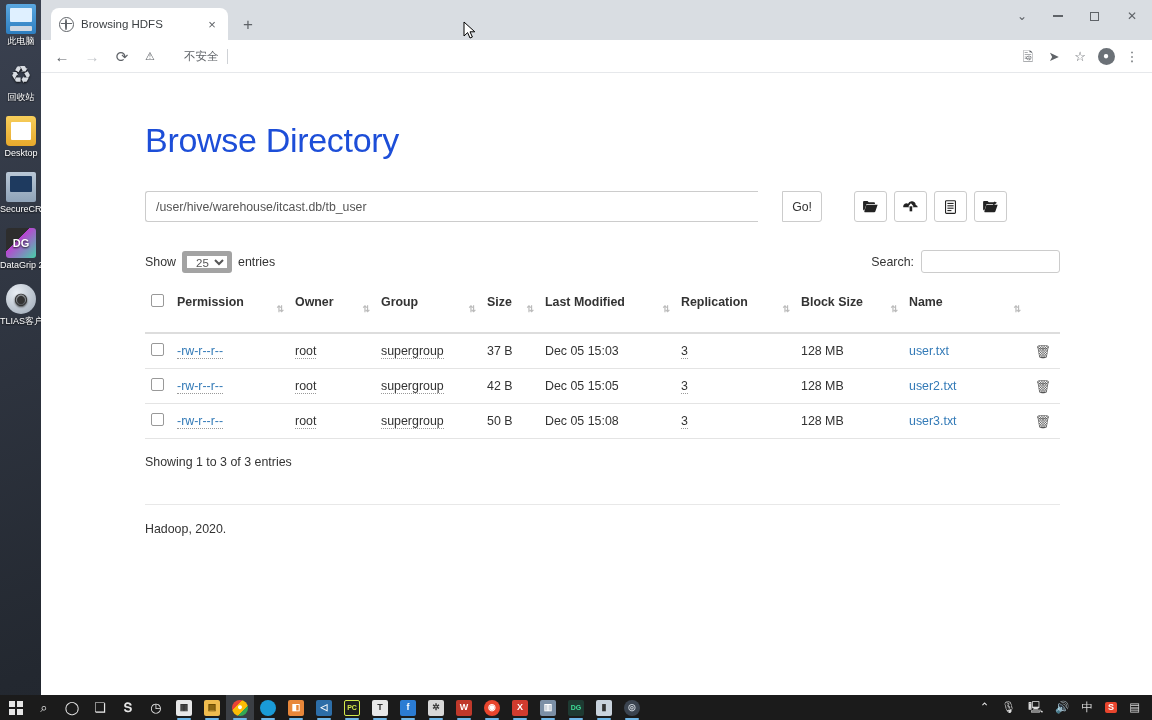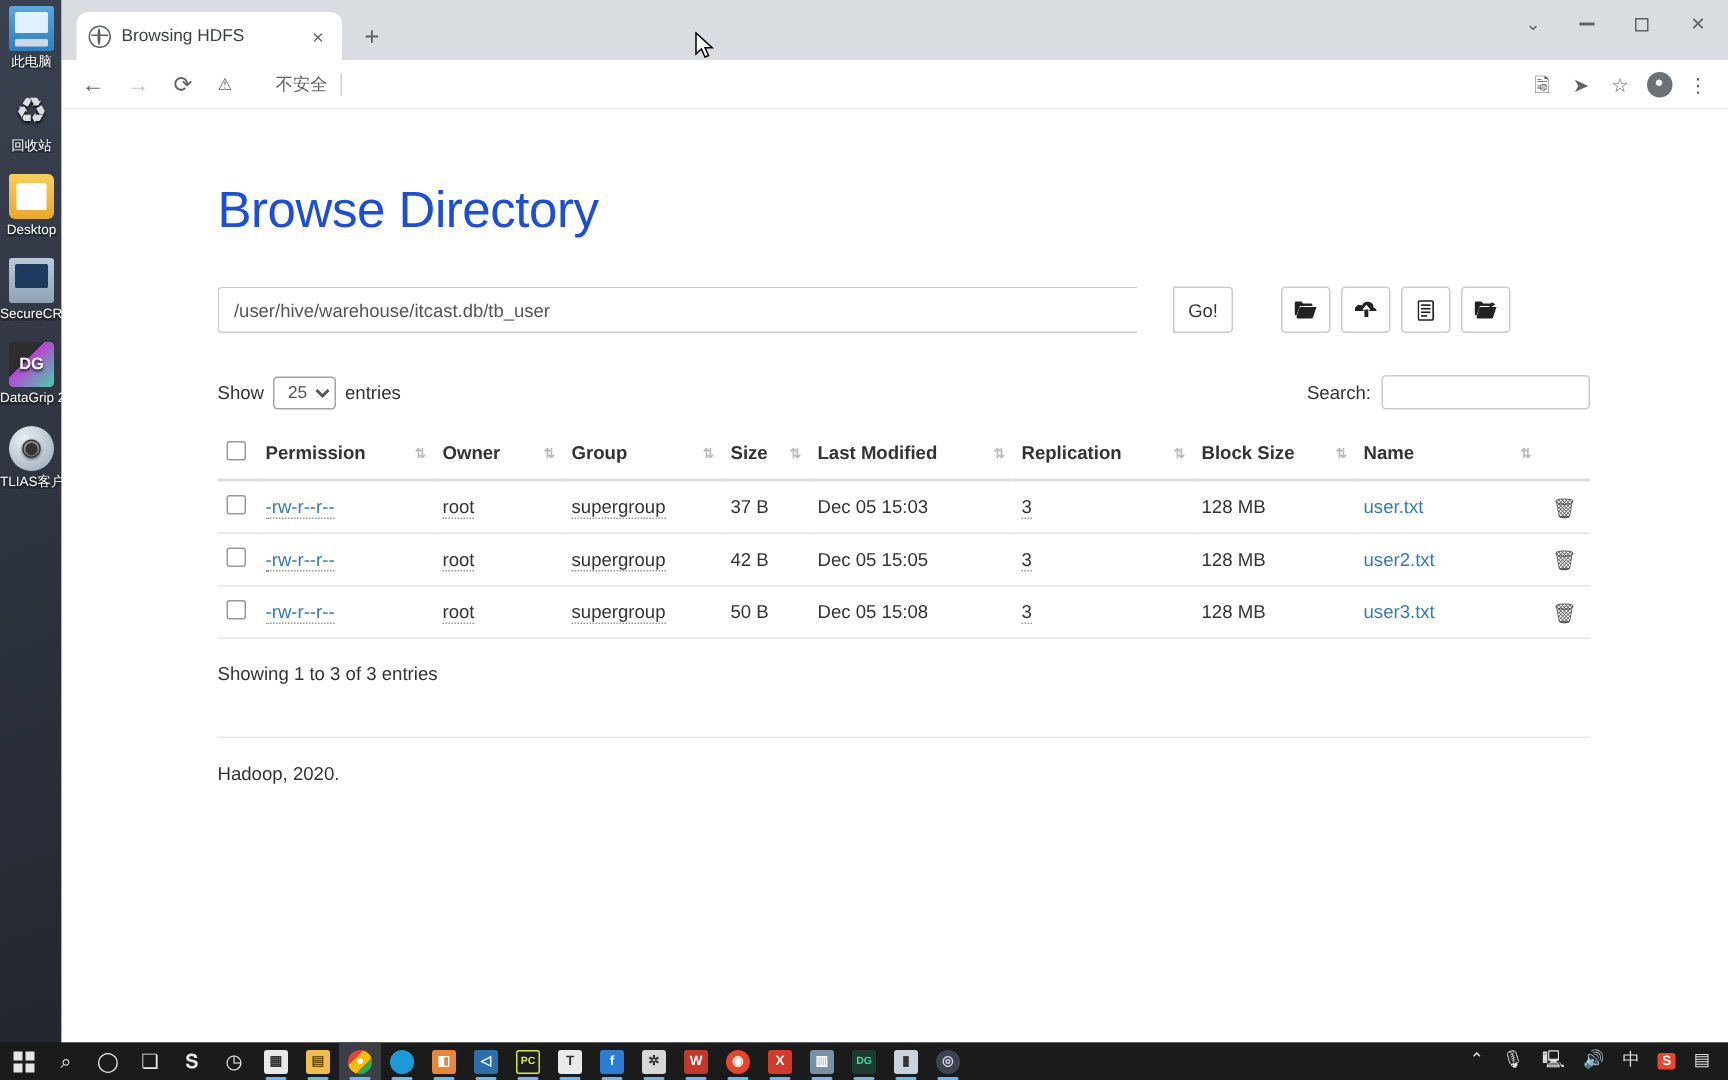--- a/index.html
+++ b/index.html
@@ -161,34 +161,34 @@
   .tool-btn {
     width:33px; height:31px; border:1px solid #ccc; border-radius:3px;
     background:#fff; display:flex; align-items:center; justify-content:center;
     cursor:pointer; color:#222; font-size:14px; line-height:1;
   }
 
   .dt-top { display:flex; align-items:center; justify-content:space-between;
             margin-top:28px; font-size:12.4px; color:#333; }
   .dt-len { display:flex; align-items:center; gap:6px; }
   .dt-len select {
-    height:22px; border:1px solid #a3a3a3; border-radius:3px; font-size:11.5px;
+    height:22px; border:5px solid #a3a3a3; border-radius:3px; font-size:11.5px;
     padding:0 2px 0 5px; color:#555; background:#fff;
     font-family:"Liberation Sans", sans-serif;
   }
   .dt-filter { display:flex; align-items:center; gap:7px; }
   .dt-filter input {
     height:23px; width:139px; border:1px solid #ccc; border-radius:3px;
     padding:0 6px; font-size:12px; outline:none;
     font-family:"Liberation Sans", sans-serif;
   }
 
   table.files { width:100%; border-collapse:collapse; margin-top:13px; font-size:12.4px; }
   table.files th {
-    text-align:left; font-weight:bold; color:#333; padding:8px 6px 9px 6px;
+    text-align:left; font-weight:bold; color:#333; padding:8px 6px 22px 6px;
     border-bottom:2px solid #ddd; white-space:nowrap; position:relative;
   }
   table.files th.sortable { padding-right:20px; }
   .sort-ico {
     position:absolute; right:6px; top:50%; transform:translateY(-50%);
     color:#bbb; font-size:9px; line-height:9px; letter-spacing:-1px;
   }
   table.files td {
     padding:9px 6px; border-bottom:1px solid #e4e4e4; color:#333;
     white-space:nowrap; vertical-align:middle;

